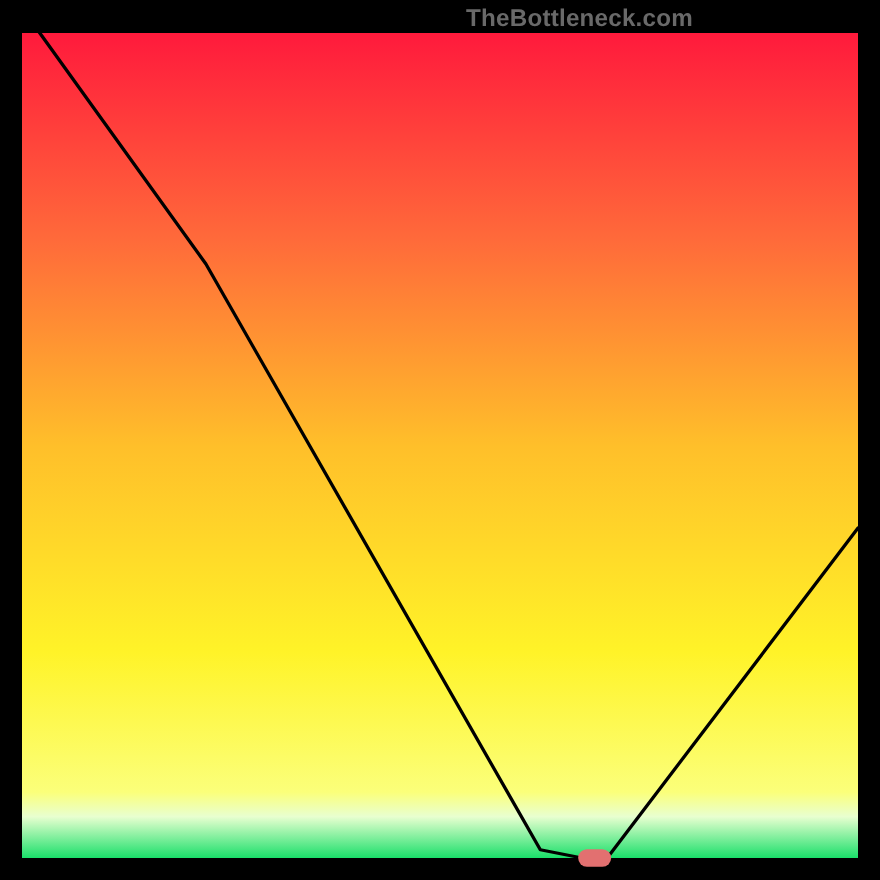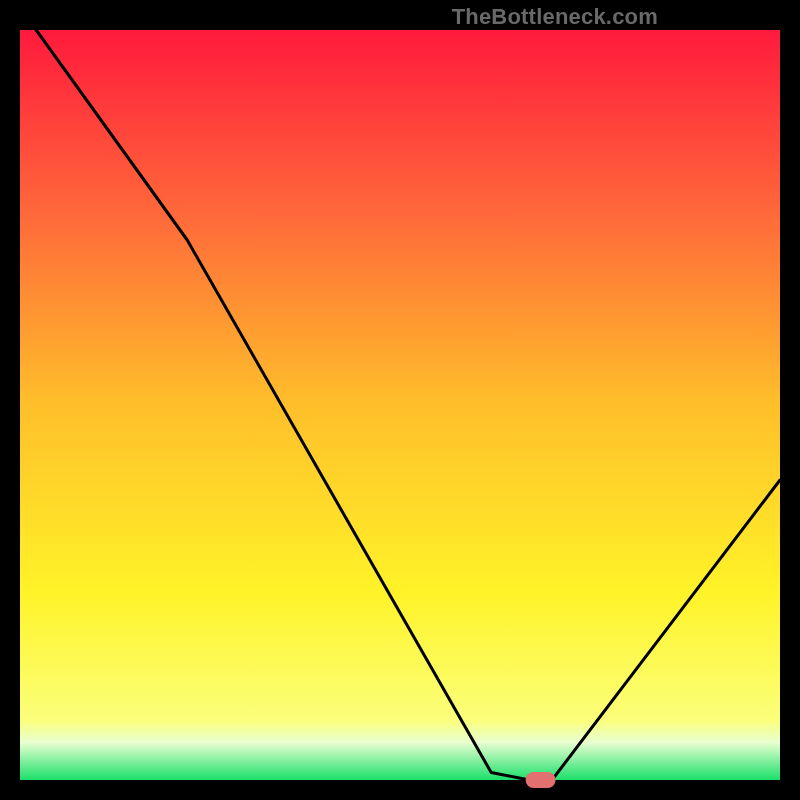--- a/index.html
+++ b/index.html
@@ -8,21 +8,20 @@
     width: 800px;
     height: 800px;
     background: #000000;
     overflow: hidden;
   }
   .frame {
     position: relative;
     width: 642px;
     height: 800px;
     background: #000000;
-    padding-left: 28px;
   }
   .watermark {
     position: absolute;
     top: 4px;
     right: 12px;
     font-family: Arial, Helvetica, sans-serif;
     font-size: 22px;
     font-weight: 600;
     color: #696969;
     letter-spacing: 0.2px;

